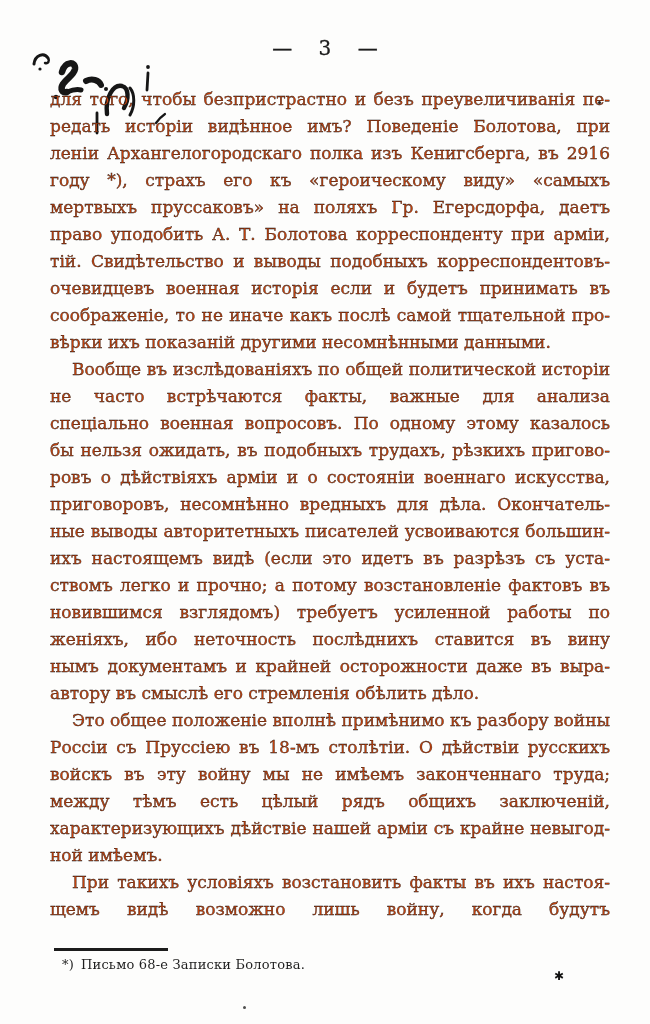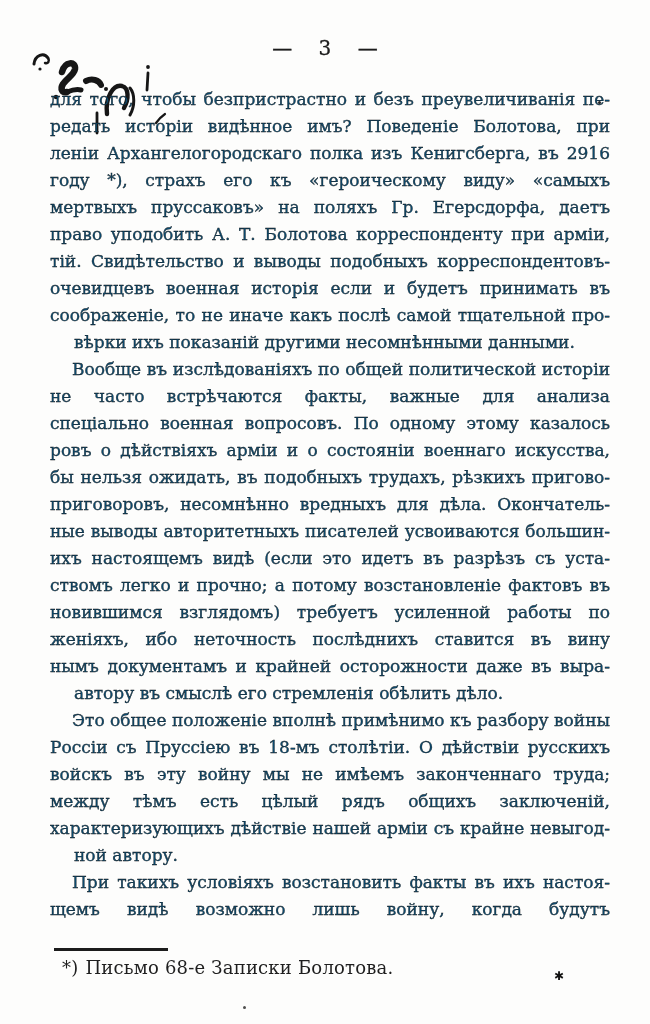--- a/index.html
+++ b/index.html
@@ -16,30 +16,30 @@
     text-align:center; font-size:20px; word-spacing:20px;
     color:#1c1c1c; -webkit-text-stroke:0.3px #1c1c1c;
   }
   .textblock {
     position:absolute; left:50px; top:86px; width:560px;
     -webkit-text-stroke:0.35px #1b1b1b;
   }
   .line {
     height:27px; line-height:27px; font-size:17px;
     text-align:justify; text-align-last:justify;
-    overflow:hidden; white-space:normal; color:#0c4a6e;
+    overflow:hidden; white-space:normal; color:#c2410c;
   }
-  .line.end { text-align-last:left;margin-left:24px; }
+  .line.end { text-align-last:left; }
   .line.indent { text-indent:22px; }
   .fn-rule {
     position:absolute; left:54px; top:948px; width:114px; height:2.5px;
     background:#1c1c1c;
   }
   .footnote {
-    position:absolute; left:62px; top:957px; font-size:18px;
+    position:absolute; left:62px; top:957px; font-size:13px;
     color:#1f1f1f; letter-spacing:0.2px;
   }
   .footnote .marker { margin-right:7px; }
   .stray-asterisk {
     position:absolute; left:554px; top:969px; font-size:12px; color:#111;
   }
   .ink { position:absolute; pointer-events:none; }
   .dot { position:absolute; background:#222; border-radius:50%; }
   .dot.d1 { left:598px; top:101px; width:3px; height:3px; }
   .dot.d2 { left:243px; top:1006px; width:3px; height:3px; opacity:.8; }
@@ -93,36 +93,36 @@
       <div class="line">году *), страхъ его къ «героическому виду» «самыхъ</div>
       <div class="line">мертвыхъ пруссаковъ» на поляхъ Гр. Егерсдорфа, даетъ</div>
       <div class="line">право уподобить А. Т. Болотова корреспонденту при арміи,</div>
       <div class="line">тій. Свидѣтельство и выводы подобныхъ корреспондентовъ-</div>
       <div class="line">очевидцевъ военная исторія если и будетъ принимать въ</div>
       <div class="line">соображеніе, то не иначе какъ послѣ самой тщательной про-</div>
       <div class="line end">вѣрки ихъ показаній другими несомнѣнными данными.</div>
       <div class="line indent">Вообще въ изслѣдованіяхъ по общей политической исторіи</div>
       <div class="line">не часто встрѣчаются факты, важные для анализа</div>
       <div class="line">спеціально военная вопросовъ. По одному этому казалось</div>
+      <div class="line">бы нельзя ожидать, въ подобныхъ трудахъ, рѣзкихъ пригово-</div>
       <div class="line">ровъ о дѣйствіяхъ арміи и о состояніи военнаго искусства,</div>
-      <div class="line">бы нельзя ожидать, въ подобныхъ трудахъ, рѣзкихъ пригово-</div>
       <div class="line">приговоровъ, несомнѣнно вредныхъ для дѣла. Окончатель-</div>
       <div class="line">ные выводы авторитетныхъ писателей усвоиваются большин-</div>
       <div class="line">ихъ настоящемъ видѣ (если это идетъ въ разрѣзъ съ уста-</div>
       <div class="line">ствомъ легко и прочно; а потому возстановленіе фактовъ въ</div>
       <div class="line">новившимся взглядомъ) требуетъ усиленной работы по архив-</div>
       <div class="line">женіяхъ, ибо неточность послѣднихъ ставится въ вину</div>
       <div class="line">нымъ документамъ и крайней осторожности даже въ выра-</div>
       <div class="line end">автору въ смыслѣ его стремленія обѣлить дѣло.</div>
       <div class="line indent">Это общее положеніе вполнѣ примѣнимо къ разбору войны</div>
       <div class="line">Россіи съ Пруссіею въ 18-мъ столѣтіи. О дѣйствіи русскихъ</div>
       <div class="line">войскъ въ эту войну мы не имѣемъ законченнаго труда;</div>
       <div class="line">между тѣмъ есть цѣлый рядъ общихъ заключеній,</div>
       <div class="line">характеризующихъ дѣйствіе нашей арміи съ крайне невыгод-</div>
-      <div class="line end">ной автору.</div>
+      <div class="line end">ной имѣемъ.</div>
       <div class="line indent">При такихъ условіяхъ возстановить факты въ ихъ настоя-</div>
       <div class="line">щемъ видѣ возможно лишь войну, когда будутъ представлены</div>
     </div>
 
   <div class="fn-rule"></div>
 
   <div class="footnote">
     <span class="marker">*)</span><span>Письмо 68-е Записки Болотова.</span>
   </div>
 

